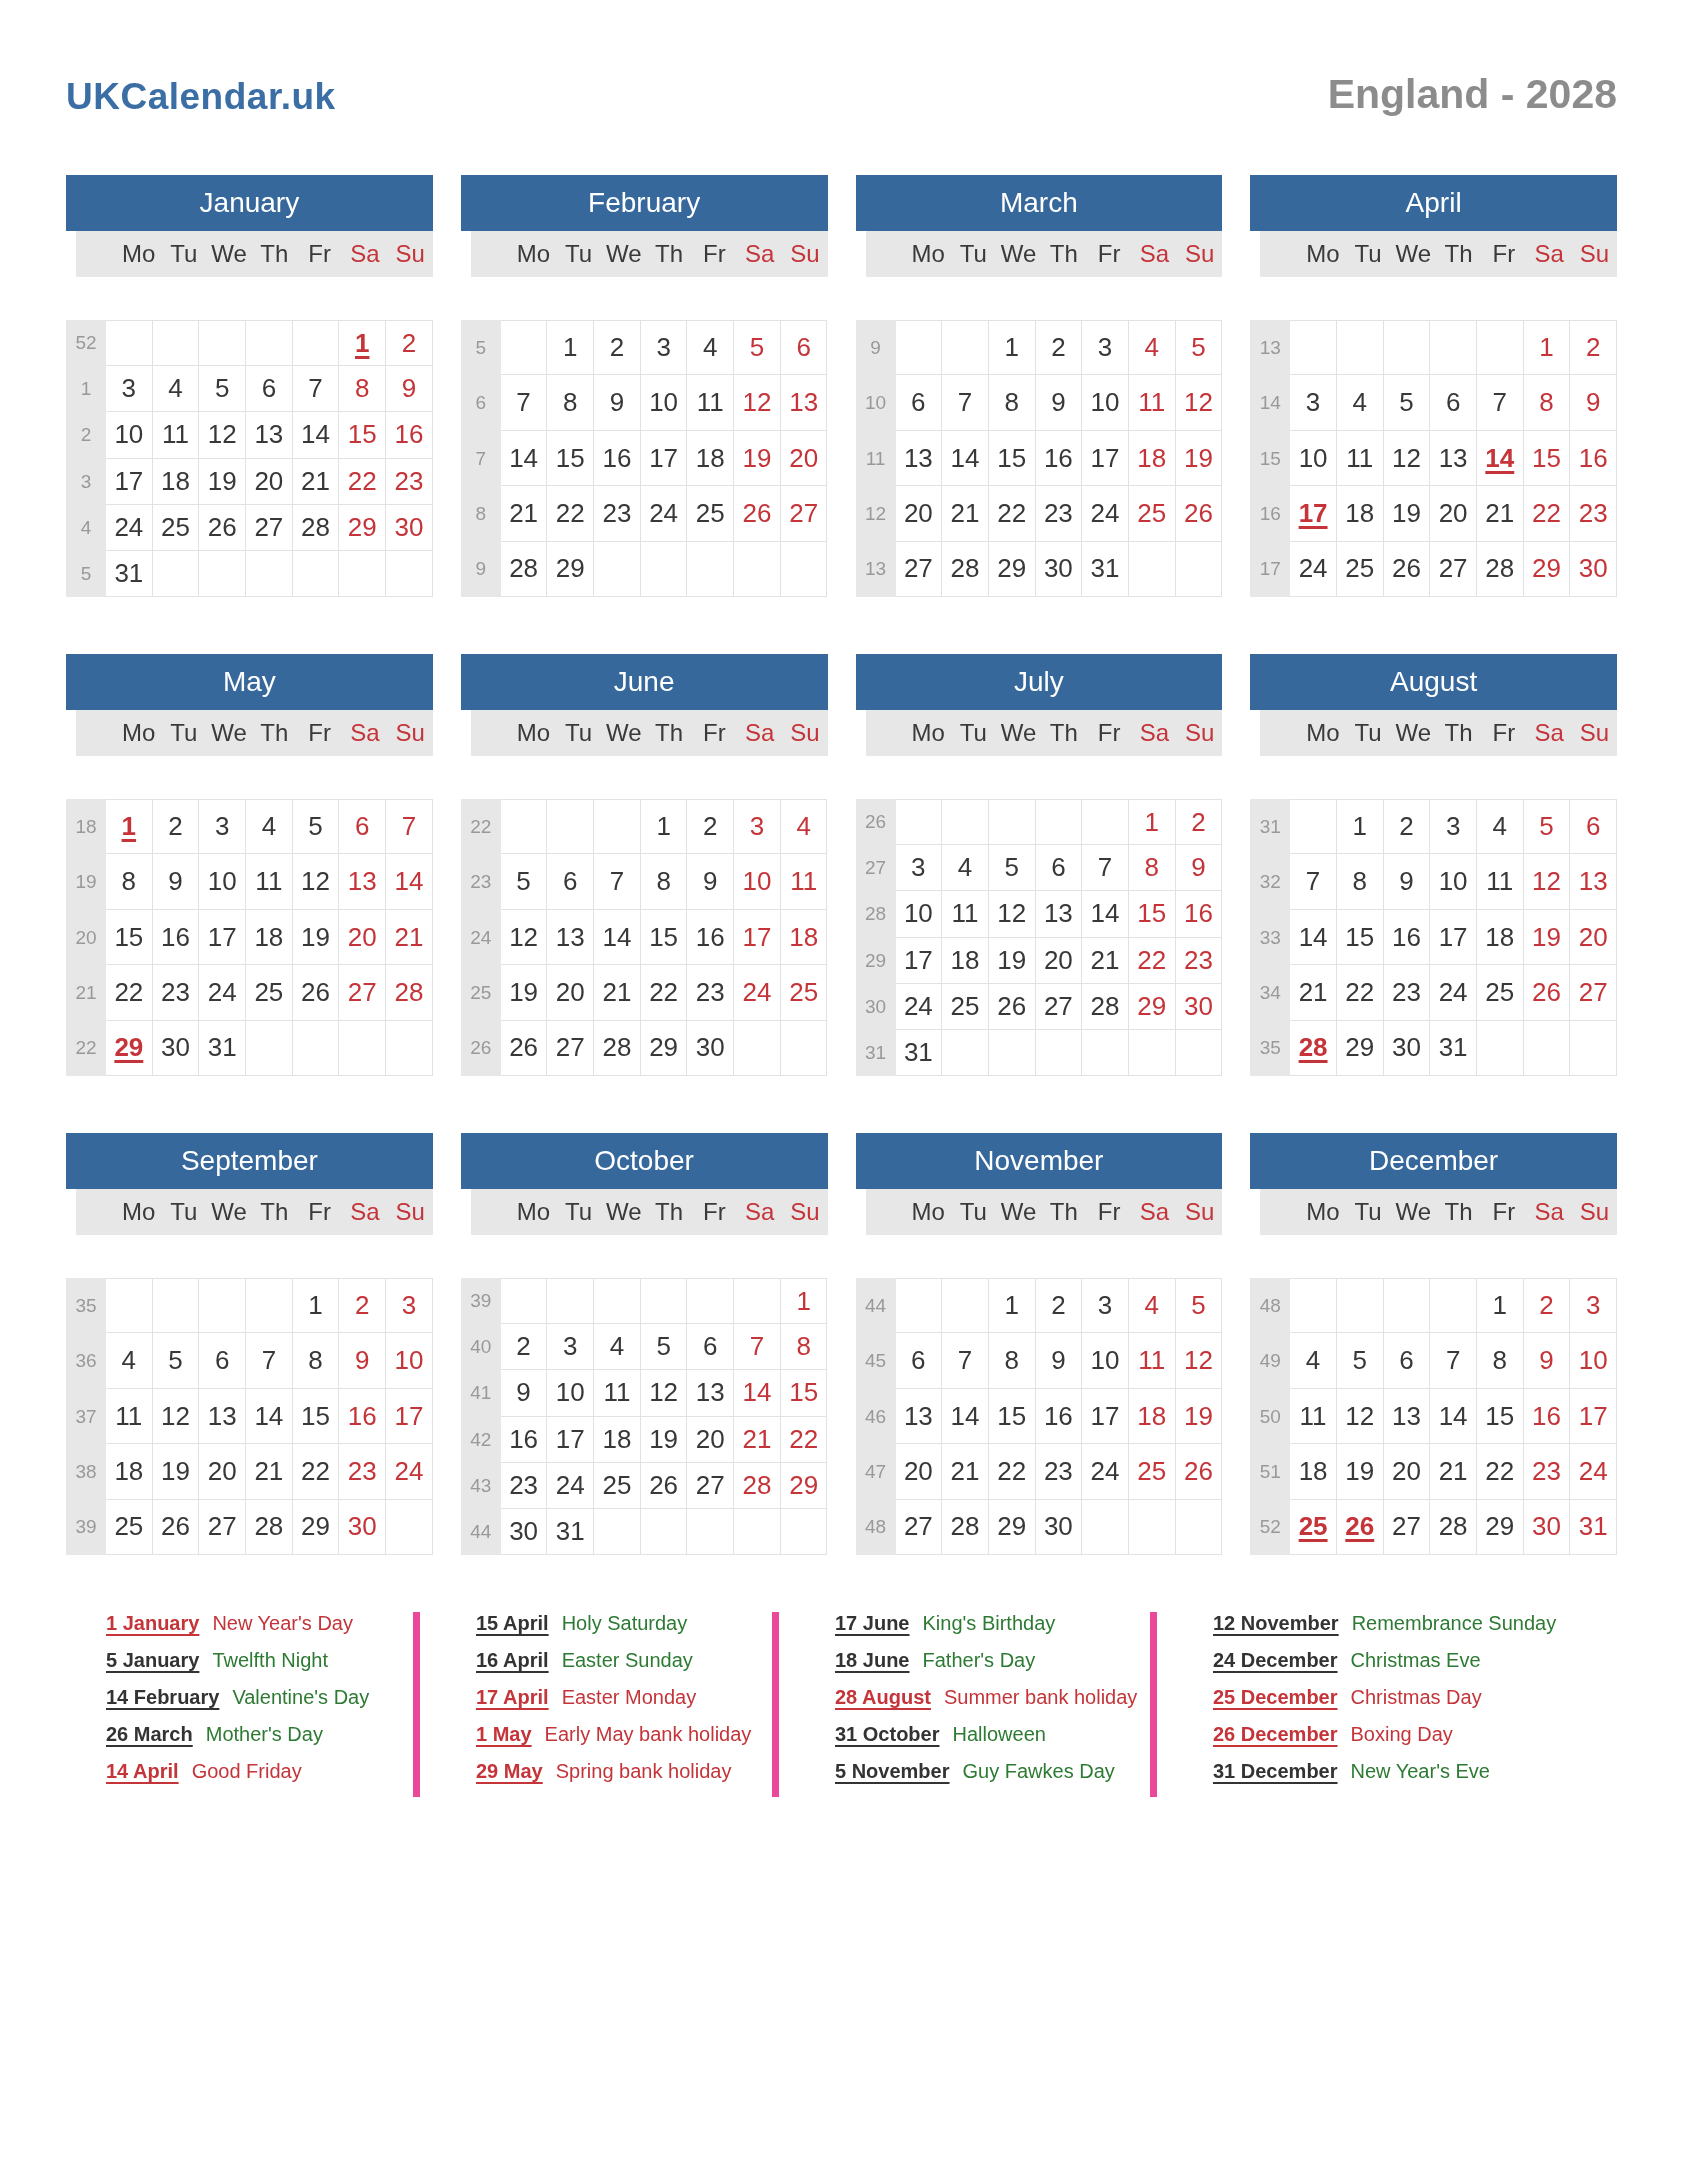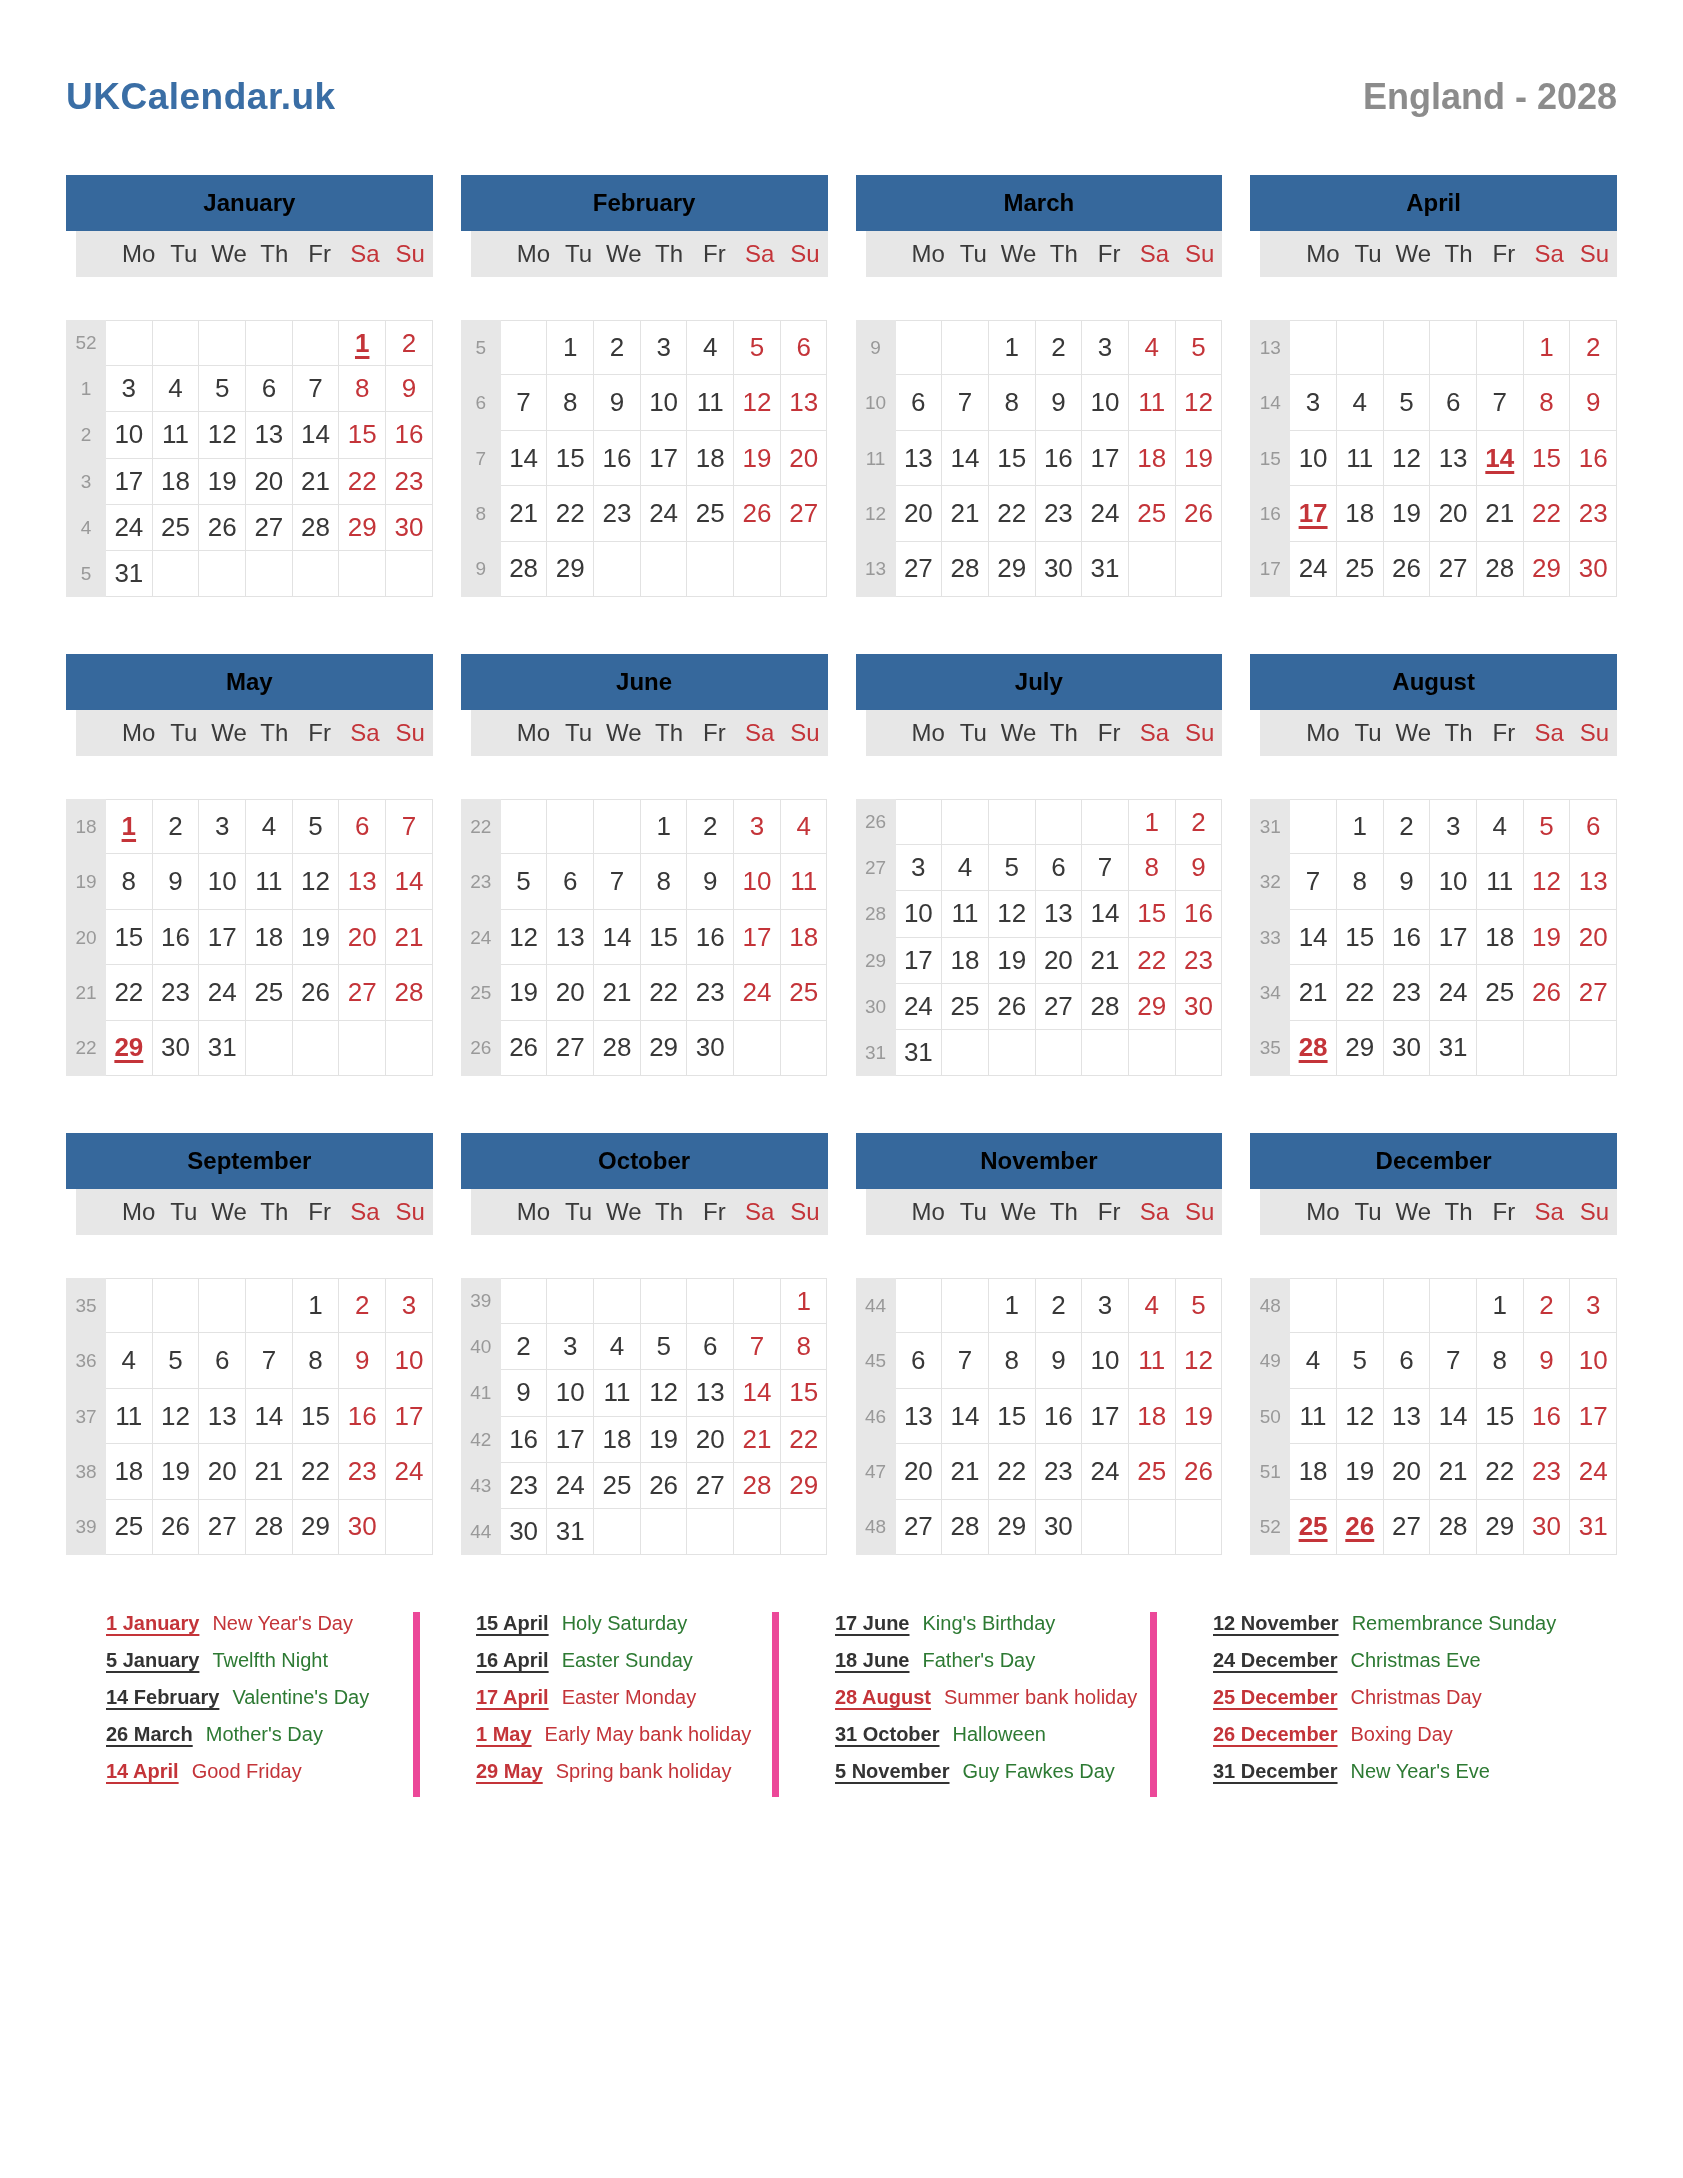--- a/index.html
+++ b/index.html
@@ -3,25 +3,25 @@
 <meta charset="utf-8">
 <style>
   html,body { margin:0; padding:0; background:#ffffff; }
   .page {
     width:1683px; height:1853px; background:#fff; box-sizing:border-box;
     padding:57px 66px 0 66px; position:relative;
     font-family:"Liberation Sans", sans-serif;
   }
   header { display:flex; justify-content:space-between; align-items:flex-end; height:61px; margin-bottom:57px; }
   .logo { font-size:37px; font-weight:bold; color:var(--logo-blue); letter-spacing:0.5px; }
-  .region-title { font-size:36px; font-weight:bold; color:var(--title-gray); }
+  .region-title { font-size:41px; font-weight:bold; color:var(--title-gray); }
 
   .months { display:grid; grid-template-columns:repeat(4,1fr); column-gap:28px; row-gap:57px; }
   .month { }
-  .m-title { height:56px; background:var(--accent-blue); color:#000000; font-size:24px; font-weight:bold;
+  .m-title { height:56px; background:var(--accent-blue); color:#ffffff; font-size:28px; font-weight:normal;
              display:flex; align-items:center; justify-content:center; }
   .m-head { display:grid; grid-template-columns:40px repeat(7,1fr); background:var(--gutter-gray); height:46px;margin-left:10px; }
   .m-head .dow { display:flex; align-items:center; justify-content:center; font-size:24px; color:#3a3a3a; }
   .m-head .dow.we { color:var(--hol-red); }
   .m-weeks { height:277px; display:flex; flex-direction:column;margin-top:43px; }
   .week { flex:1; display:grid; grid-template-columns:40px repeat(7,1fr); }
   .wk { background:var(--gutter-gray); color:var(--wk-gray); font-size:19px;
         display:flex; align-items:center; justify-content:center; }
   .cell { background:#fff; border-right:1px solid var(--cell-border); border-bottom:1px solid var(--cell-border);
           display:flex; align-items:center; justify-content:center; font-size:26px; color:#383838; }

